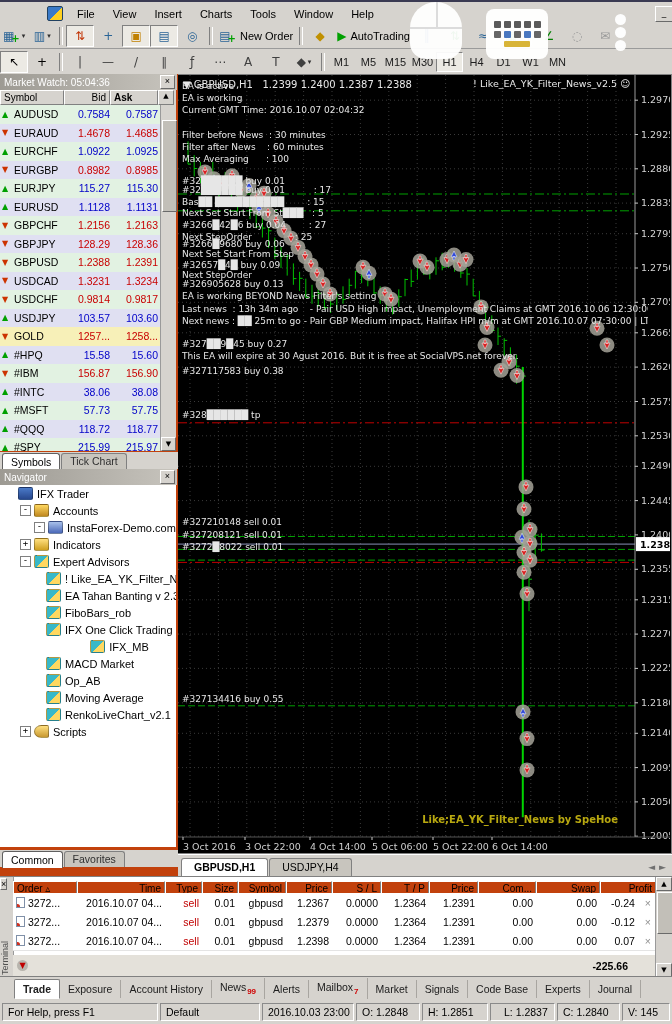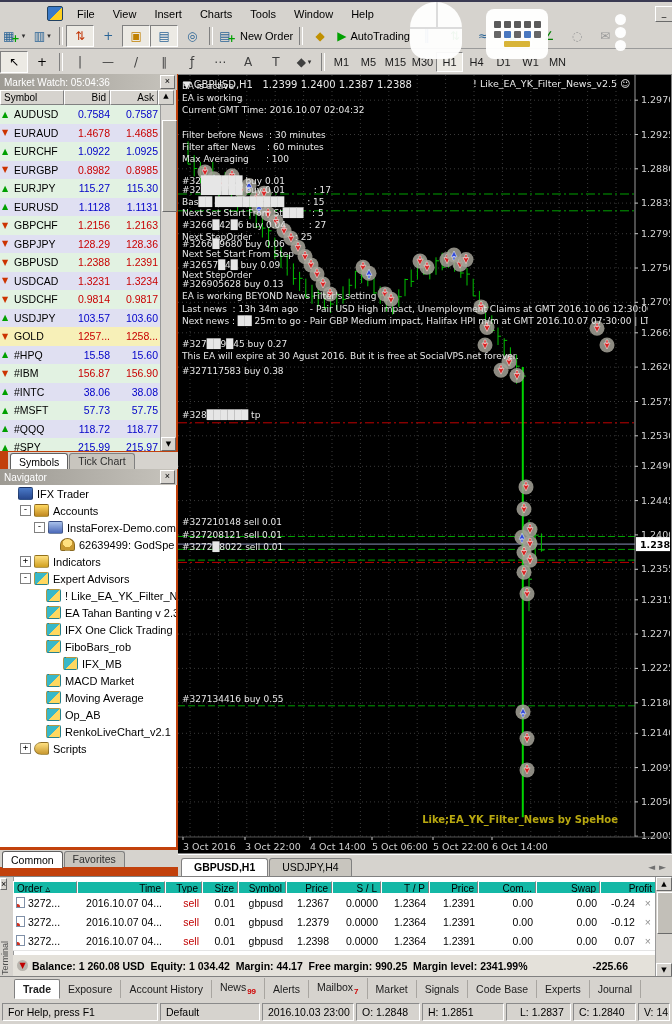--- a/index.html
+++ b/index.html
@@ -82,21 +82,21 @@
         background:#c8c5be;margin-right:1px;}
   .ctab.active{background:#fff;font-weight:bold;}
   .mdi-arrows{margin-left:auto;margin-right:6px;display:flex;gap:4px;align-items:center;padding-bottom:4px;
               color:#707070;font-size:9px;font-family:"DejaVu Sans",sans-serif;}
 
   
   #terminal{position:absolute;left:0;top:874px;width:672px;height:100px;background:#fff;border-top:1px solid #808080;}
   #tstrip{position:absolute;left:0;top:0;width:13px;height:100px;background:#d6d3ce;border-right:1px solid #9a9a9a;}
   #tstrip .rot{position:absolute;bottom:2px;left:0;width:13px;color:#505050;font-size:9px;
                writing-mode:vertical-rl;transform:rotate(180deg);}
-  .t-head{position:absolute;left:13px;top:4px;height:16px;display:flex;font-size:10px;background:#14b8a6;}
+  .t-head{position:absolute;left:13px;top:4px;height:16px;display:flex;font-size:10px;background:#c2410c;}
   .t-head span{border:1px solid;border-color:#fff #808080 #808080 #fff;box-sizing:border-box;
                padding:1px 3px;text-align:right;}
   .t-row{position:absolute;left:13px;height:19px;display:flex;align-items:center;font-size:10.5px;background:#fff;}
   .t-row span{box-sizing:border-box;padding:0 3px;text-align:right;white-space:nowrap;overflow:hidden;}
   .t-row .c-type{color:#c00000;}
   .doc{width:9px;height:11px;background:#fff;border:1px solid #8090a8;position:relative;margin-left:3px;flex:none;}
   .doc:after{content:"";position:absolute;left:-2px;bottom:-2px;width:5px;height:5px;border-radius:50%;background:#d03020;}
   .t-balance{position:absolute;left:13px;top:78px;height:21px;width:643px;background:#e4e1da;display:flex;
              align-items:center;font-weight:bold;font-size:10.5px;white-space:pre;}
   .balicon{width:11px;height:11px;border-radius:50%;background:#b8b5ae;color:#c00000;font-size:8px;line-height:11px;
@@ -264,21 +264,21 @@
   <div id="left">
     <div style="position:absolute;left:0;top:0;width:177px;height:378px;">
       <div class="caption">
         <span>Market Watch: 05:04:36</span>
         <span class="cap-x">×</span>
       </div>
       <div class="mw-table">
         <div class="mw-head" id="mw-head">
             <span style="width: 64px;">Symbol</span>
             <span style="width: 46px; text-align: right;">Bid</span>
-            <span style="width: 48px; text-align: right;">Ask</span>
+            <span style="width: 48px; text-align: left; font-weight: bold;">Ask</span>
             <span style="width: 16px; text-align: center; font-size: 7px; font-family: &quot;DejaVu Sans&quot;, sans-serif; border-width: 1px; border-style: solid; border-image: initial; border-color: rgb(255, 255, 255) rgb(128, 128, 128) rgb(128, 128, 128) rgb(255, 255, 255);">▲</span>
           </div>
         <div class="mw-rows" id="mw-rows">
             <div class="mw-row up" style="background: rgb(226, 242, 226);">
               <span class="sym">
                 <span class="arr u">▲</span>
                 <span>AUDUSD</span>
               </span>
               <span class="bid">0.7584</span>
               <span class="ask">0.7587</span>
@@ -427,21 +427,21 @@
               <span class="bid">215.99</span>
               <span class="ask">215.97</span>
             </div>
           </div>
         <div class="scrollv" id="mw-scroll" style="top:15px;height:346px;">
             <div class="sbtn" style="visibility:hidden"></div>
             <div class="sthumb" style="height:90px"></div>
             <div class="sbtn" style="position:absolute;bottom:0;font-size:7px;">▼</div>
           </div>
       </div>
-      <div class="tabsrow" id="mw-tabs" style="position:absolute;left:8px;top:378px;width:177px;">
+      <div class="tabsrow" id="mw-tabs" style="position:absolute;left:0;top:378px;width:177px;">
           <span class="tab active">Symbols</span>
           <span class="tab">Tick Chart</span>
         </div>
     </div>
     <div style="position:absolute;left:0;top:395px;width:177px;height:293px;">
       <div class="caption">
         <span>Navigator</span>
         <span class="cap-x">×</span>
       </div>
       <div class="tree" id="nav-tree">
@@ -452,65 +452,61 @@
           <div class="tree-row" style="padding-left: 20px;">
             <span class="exp">-</span>
             <span class="ti ti-accounts"></span>
             <span>Accounts</span>
           </div>
           <div class="tree-row" style="padding-left: 34px;">
             <span class="exp">-</span>
             <span class="ti ti-server"></span>
             <span>InstaForex-Demo.com</span>
           </div>
-          <div class="tree-row" style="padding-left: 60px;">
-            <span class="ti ti-user"></span>
-            <span>62639499: GodSpe</span>
-          </div>
           <div class="tree-row" style="padding-left: 20px;">
             <span class="exp">+</span>
             <span class="ti ti-indicators"></span>
             <span>Indicators</span>
           </div>
           <div class="tree-row" style="padding-left: 20px;">
             <span class="exp">-</span>
             <span class="ti ti-ea"></span>
             <span>Expert Advisors</span>
           </div>
           <div class="tree-row" style="padding-left: 46px;">
             <span class="ti ti-ea2"></span>
             <span>! Like_EA_YK_Filter_Ne</span>
           </div>
           <div class="tree-row" style="padding-left: 46px;">
             <span class="ti ti-ea2"></span>
             <span>EA Tahan Banting v 2.3</span>
           </div>
           <div class="tree-row" style="padding-left: 46px;">
             <span class="ti ti-ea2"></span>
-            <span>IFX One Click Trading</span>
+            <span>FiboBars_rob</span>
           </div>
           <div class="tree-row" style="padding-left: 46px;">
             <span class="ti ti-ea2"></span>
-            <span>FiboBars_rob</span>
-          </div>
-          <div class="tree-row" style="padding-left: 63px;">
+            <span>IFX One Click Trading</span>
+          </div>
+          <div class="tree-row" style="padding-left: 63px; justify-content: center;">
             <span class="ti ti-ea2"></span>
             <span>IFX_MB</span>
           </div>
           <div class="tree-row" style="padding-left: 46px;">
             <span class="ti ti-ea2"></span>
             <span>MACD Market</span>
           </div>
           <div class="tree-row" style="padding-left: 46px;">
             <span class="ti ti-ea2"></span>
-            <span>Moving Average</span>
+            <span>Op_AB</span>
           </div>
           <div class="tree-row" style="padding-left: 46px;">
             <span class="ti ti-ea2"></span>
-            <span>Op_AB</span>
+            <span>Moving Average</span>
           </div>
           <div class="tree-row" style="padding-left: 46px;">
             <span class="ti ti-ea2"></span>
             <span>RenkoLiveChart_v2.1</span>
           </div>
           <div class="tree-row" style="padding-left: 20px;">
             <span class="exp">+</span>
             <span class="ti ti-scripts"></span>
             <span>Scripts</span>
           </div>
@@ -976,21 +972,20 @@
           <span class="c-com" style="width: 58px;">0.00</span>
           <span class="c-swap" style="width: 64px;">0.00</span>
           <span class="c-profit" style="width: 56px; display: flex; justify-content: flex-end; gap: 4px; padding-right: 2px;">
             <span>0.07</span>
             <span style="color: rgb(144, 144, 144);">×</span>
           </span>
         </div>
       </div>
     <div class="t-balance">
       <span class="balicon">▼</span>
-      <span>Balance: 1 260.08 USD  Equity: 1 034.42  Margin: 44.17  Free margin: 990.25  Margin level: 2341.99%</span>
       <span style="margin-left:auto;padding-right:28px;">-225.66</span>
     </div>
     <div class="t-scroll">
       <div class="sbtn" style="width:16px;">▲</div>
       <div class="sthumb" style="height:40px;width:14px;"></div>
       <div class="sbtn" style="width:16px;position:absolute;bottom:0;">▼</div>
     </div>
   </div>
   <div id="term-tabs">
       <span class="ttab active">Trade</span>
@@ -1004,21 +999,21 @@
       <span class="ttab">Code Base</span>
       <span class="ttab">Experts</span>
       <span class="ttab">Journal</span>
     </div>
 
   <div id="statusbar">
     <span class="scell" style="width:156px;">For Help, press F1</span>
     <span class="scell" style="width:100px;">Default</span>
     <span class="scell" style="width:92px;">2016.10.03 23:00</span>
     <span class="scell" style="width:64px;">O: 1.2848</span>
-    <span class="scell" style="width:82px;">H: 1.2851</span>
+    <span class="scell" style="width:66px;">H: 1.2851</span>
     <span class="scell" style="width:65px;padding-left:13px;">L: 1.2837</span>
     <span class="scell" style="width:63px;">C: 1.2840</span>
     <span class="scell" style="flex:1;">V: 145</span>
   </div>
 
   <div class="mouse-ov"></div>
   <div class="kb-ov">
     <span class="kb-row">
         <span class="kb-key" style="background:#5a5a5a"></span>
         <span class="kb-key" style="background:#5a5a5a"></span>

